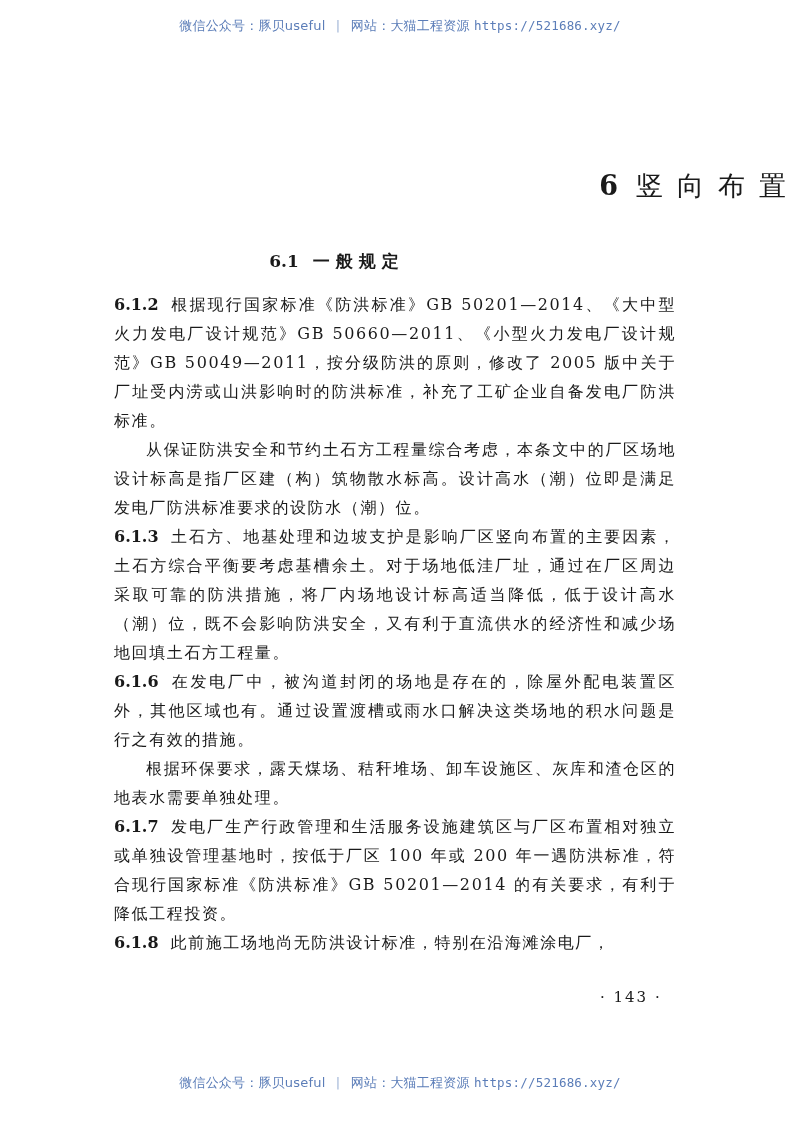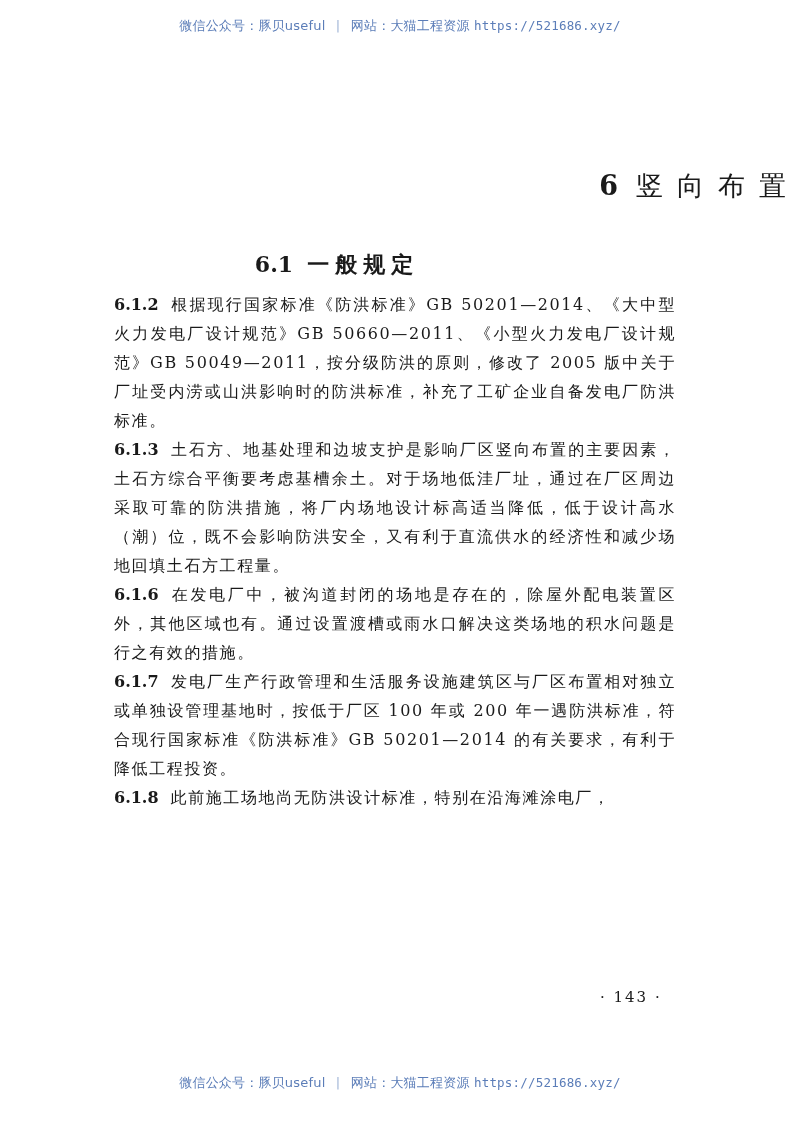--- a/index.html
+++ b/index.html
@@ -40,21 +40,21 @@
       letter-spacing: 14px;
     }
     .chapter-title .num { font-weight: bold; margin-right: 18px; letter-spacing: 0; }
 
     .section-title {
       position: absolute;
       top: 250px;
       left: 0;
       width: 674px;
       text-align: center;
-      font-size: 22px;
+      font-size: 17px;
       font-weight: bold;
       letter-spacing: 6px;
     }
     .section-title .num { letter-spacing: 0; margin-right: 14px; }
 
     .body-text {
       position: absolute;
       top: 290px;
       left: 114px;
       width: 562px;
@@ -90,24 +90,26 @@
 <div class="chapter-title">
   <span class="num">6</span><span>竖向布置</span>
 </div>
 
 <div class="section-title">
   <span class="num">6.1</span><span>一般规定</span>
 </div>
 
 <div class="body-text">
   <p class="para"><span class="clause-no">6.1.2</span><span>根据现行国家标准《防洪标准》GB 50201—2014、《大中型火力发电厂设计规范》GB 50660—2011、《小型火力发电厂设计规范》GB 50049—2011，按分级防洪的原则，修改了 2005 版中关于厂址受内涝或山洪影响时的防洪标准，补充了工矿企业自备发电厂防洪标准。</span></p>
+  <p class="para indent">从保证防洪安全和节约土石方工程量综合考虑，本条文中的厂区场地设计标高是指厂区建（构）筑物散水标高。设计高水（潮）位即是满足发电厂防洪标准要求的设防水（潮）位。</p>
 
   <p class="para"><span class="clause-no">6.1.3</span><span>土石方、地基处理和边坡支护是影响厂区竖向布置的主要因素，土石方综合平衡要考虑基槽余土。对于场地低洼厂址，通过在厂区周边采取可靠的防洪措施，将厂内场地设计标高适当降低，低于设计高水（潮）位，既不会影响防洪安全，又有利于直流供水的经济性和减少场地回填土石方工程量。</span></p>
 
   <p class="para"><span class="clause-no">6.1.6</span><span>在发电厂中，被沟道封闭的场地是存在的，除屋外配电装置区外，其他区域也有。通过设置渡槽或雨水口解决这类场地的积水问题是行之有效的措施。</span></p>
+  <p class="para indent">根据环保要求，露天煤场、秸秆堆场、卸车设施区、灰库和渣仓区的地表水需要单独处理。</p>
 
   <p class="para"><span class="clause-no">6.1.7</span><span>发电厂生产行政管理和生活服务设施建筑区与厂区布置相对独立或单独设管理基地时，按低于厂区 100 年或 200 年一遇防洪标准，符合现行国家标准《防洪标准》GB 50201—2014 的有关要求，有利于降低工程投资。</span></p>
 
   <p class="para"><span class="clause-no">6.1.8</span><span>此前施工场地尚无防洪设计标准，特别在沿海滩涂电厂，</span></p>
 </div>
 
 <div class="page-number">· 143 ·</div>
 
 <div class="watermark bottom">
   <span>微信公众号：豚贝useful</span>

